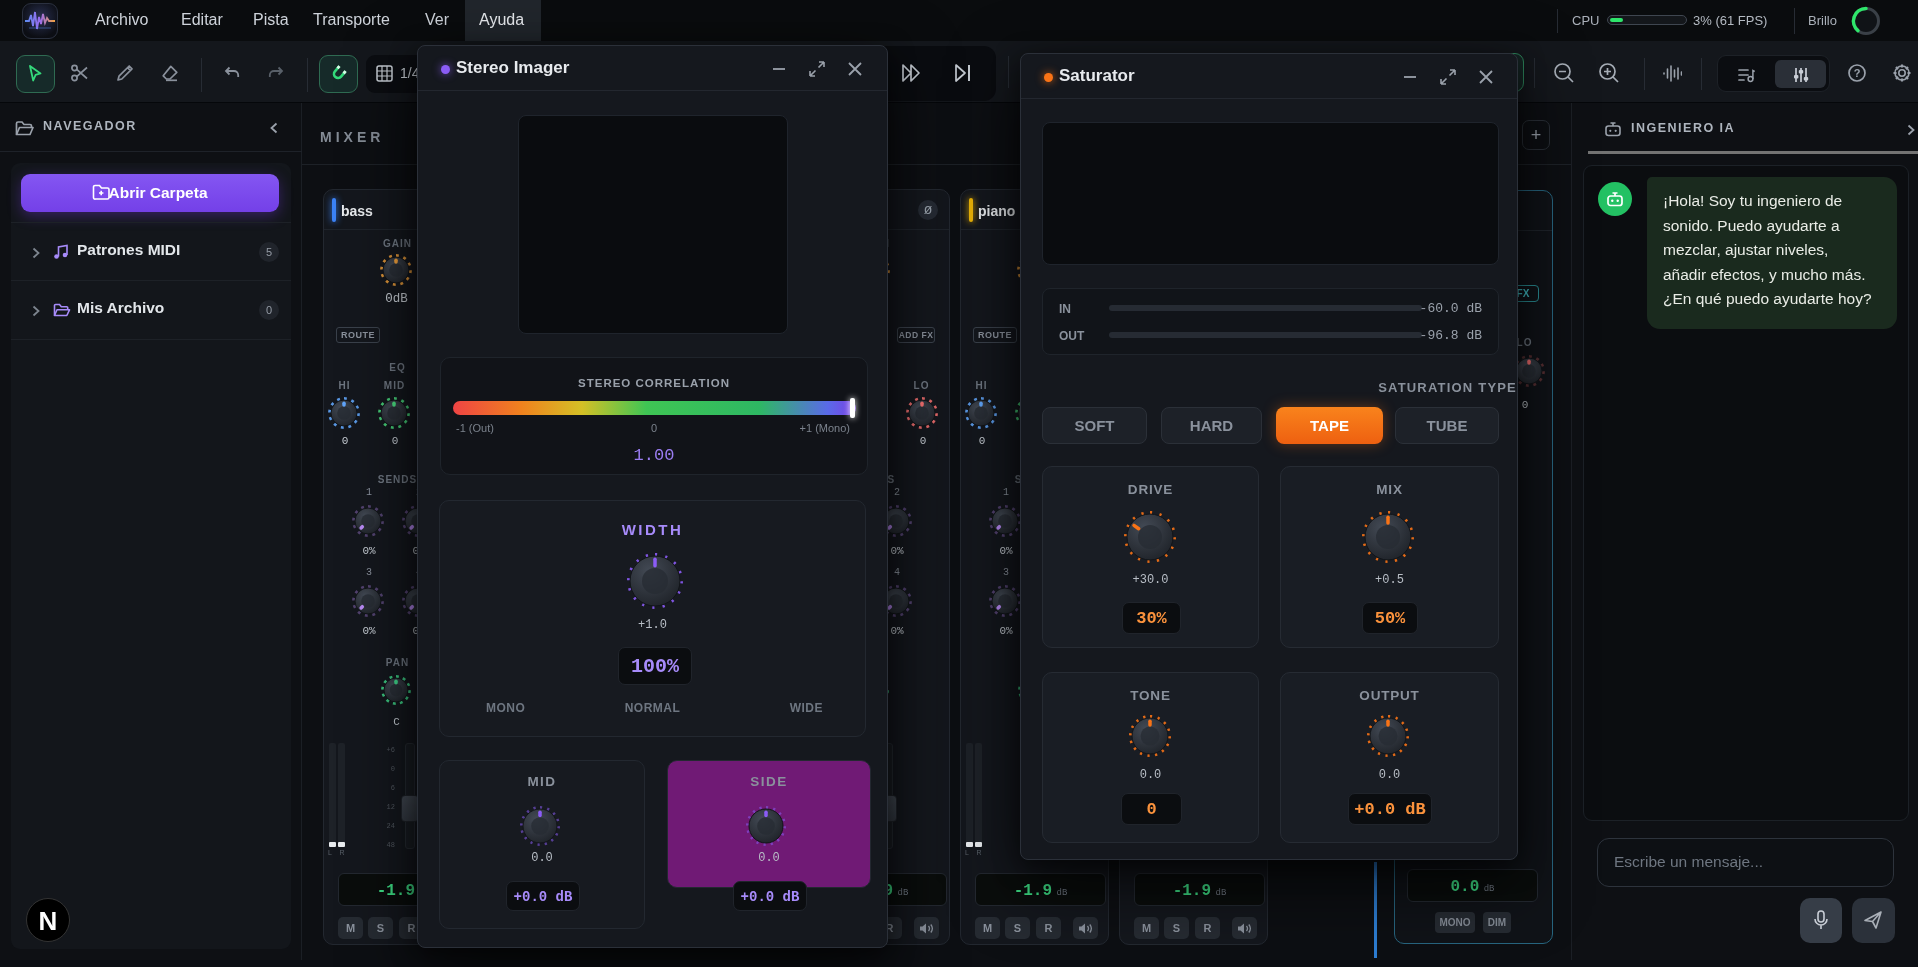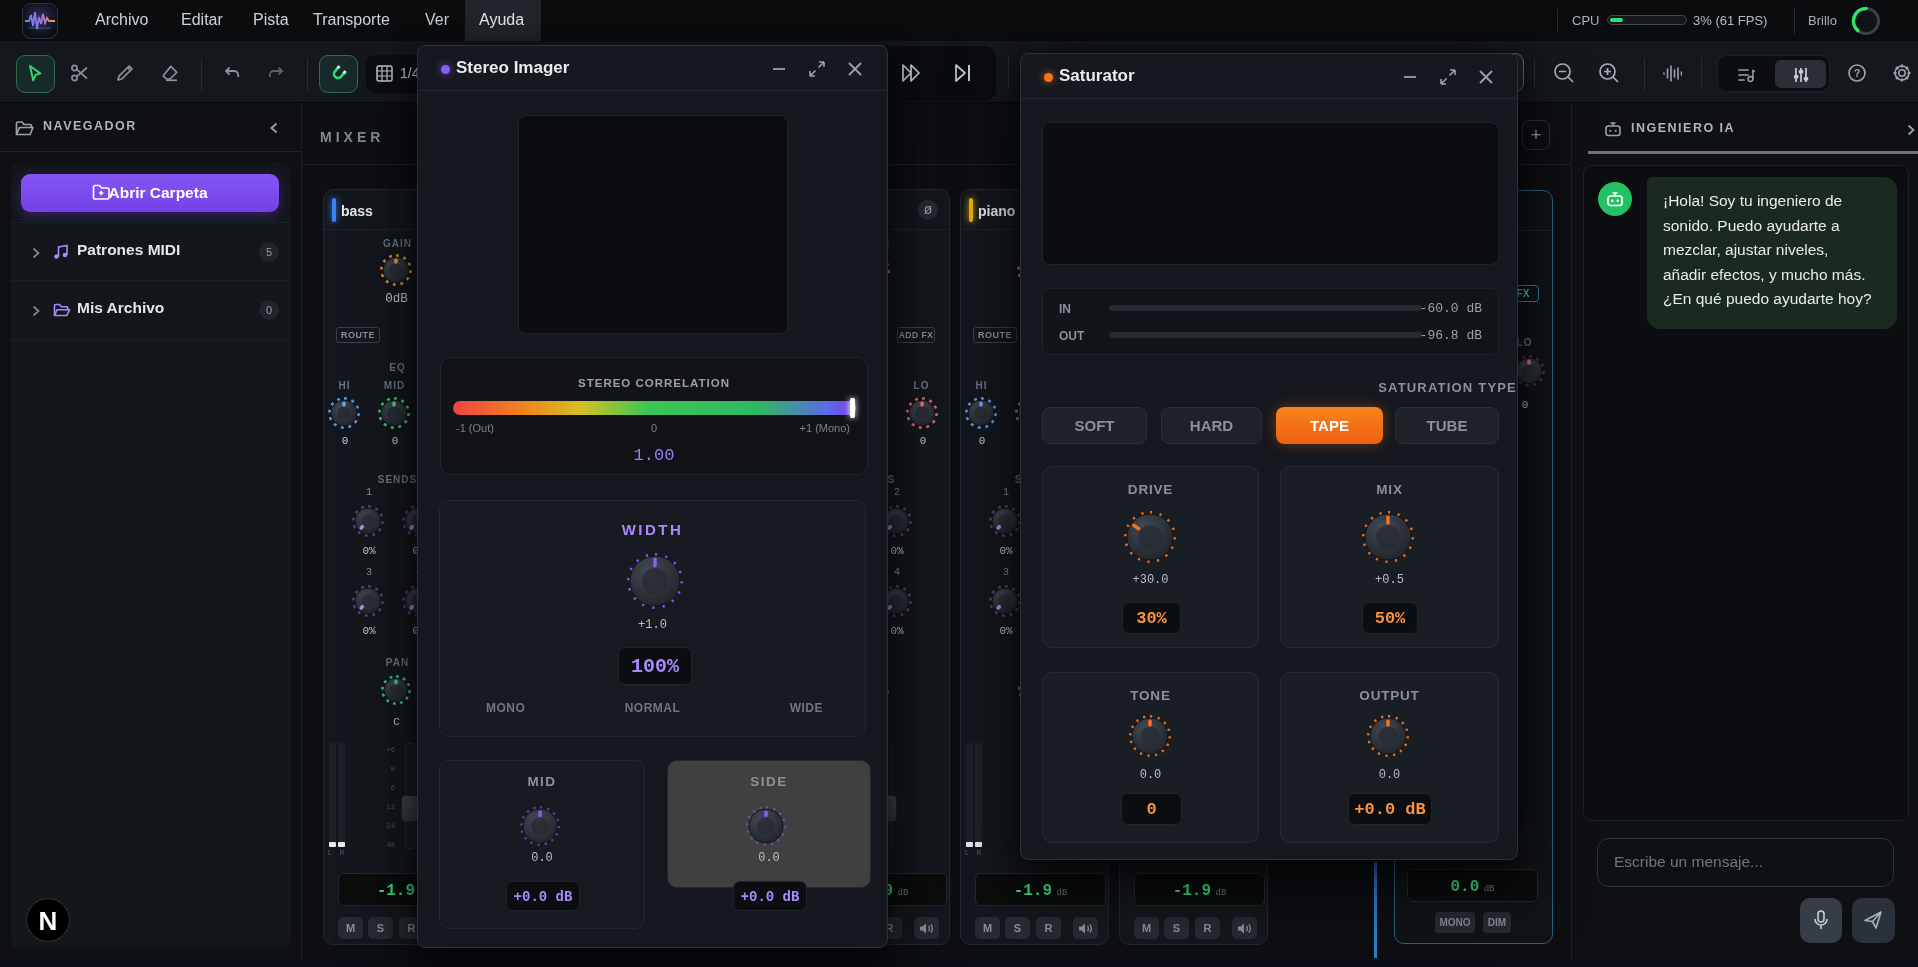--- a/index.html
+++ b/index.html
@@ -1081,21 +1081,21 @@
       <div class="badge" style="left:178px;top:146px;width:74px;height:38px;line-height:38px;font-size:20px;color:#a78bfa">100%</div>
       <div class="lbl" style="position:absolute;left:46px;top:200px">MONO</div>
       <div class="lbl" style="position:absolute;left:0;width:100%;text-align:center;top:200px">NORMAL</div>
       <div class="lbl" style="position:absolute;right:42px;top:200px">WIDE</div>
     </div>
 <div class="ibox" style="left:21px;top:714px;width:206px;height:169px;background:#171a20;border-color:#232830">
       <div class="abs" style="left:0;top:13px;width:100%;text-align:center;font-size:13.5px;font-weight:bold;letter-spacing:1.5px;color:#8a919c">MID</div>
       <div class="abs mono" style="left:0;top:90px;width:100%;text-align:center;font-size:12px;color:#b8bec6">0.0</div>
       <div class="badge" style="left:66px;top:120px;width:74px;height:30px;line-height:30px;font-size:14px;color:#a78bfa">+0.0 dB</div>
     </div>
-<div class="ibox" style="left:249px;top:714px;width:204px;height:128px;background:#404040;border-color:#232830">
+<div class="ibox" style="left:249px;top:714px;width:204px;height:128px;background:#701a75;border-color:#232830">
       <div class="abs" style="left:0;top:13px;width:100%;text-align:center;font-size:13.5px;font-weight:bold;letter-spacing:1.5px;color:#8a919c">SIDE</div>
       <div class="abs mono" style="left:0;top:90px;width:100%;text-align:center;font-size:12px;color:#b8bec6">0.0</div>
       <div class="badge" style="left:65px;top:120px;width:74px;height:30px;line-height:30px;font-size:14px;color:#a78bfa">+0.0 dB</div>
     </div>
 </div>
 <svg style="position:absolute;left:623px;top:549px;z-index:110;" width="64" height="64">
     <circle cx="32" cy="32" r="26.5" fill="none" stroke="#8b5cf6" stroke-width="3" stroke-dasharray="2.2 8.21" opacity="0.9" transform="rotate(-90 32 32)"></circle>
     <circle cx="32" cy="32" r="25" fill="url(#kb)" stroke="#111418" stroke-width="1"></circle>
     <circle cx="32" cy="32" r="13.0" fill="#272c33" opacity=".8"></circle>
     <g transform="rotate(0 32 32)">

